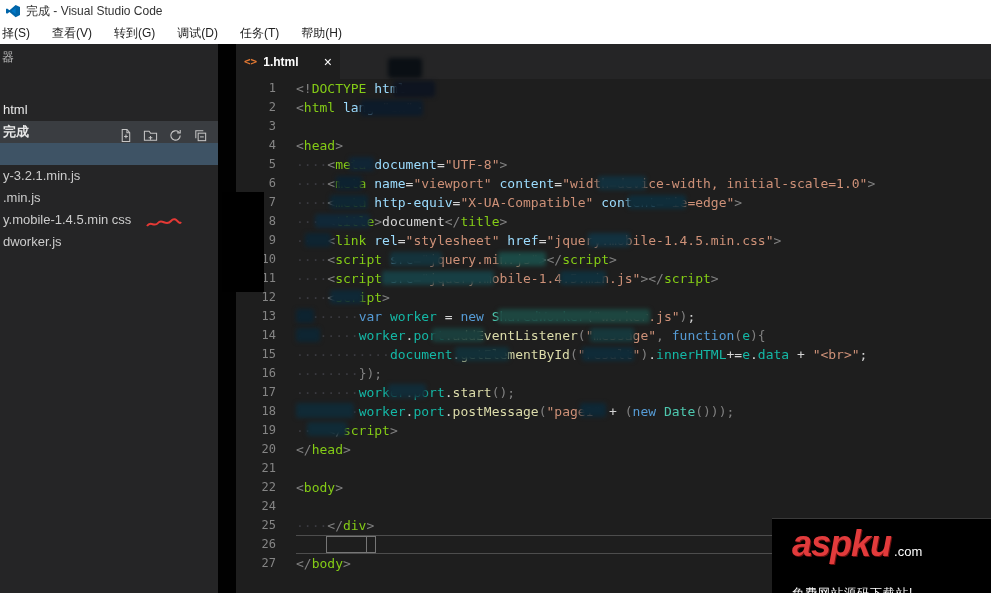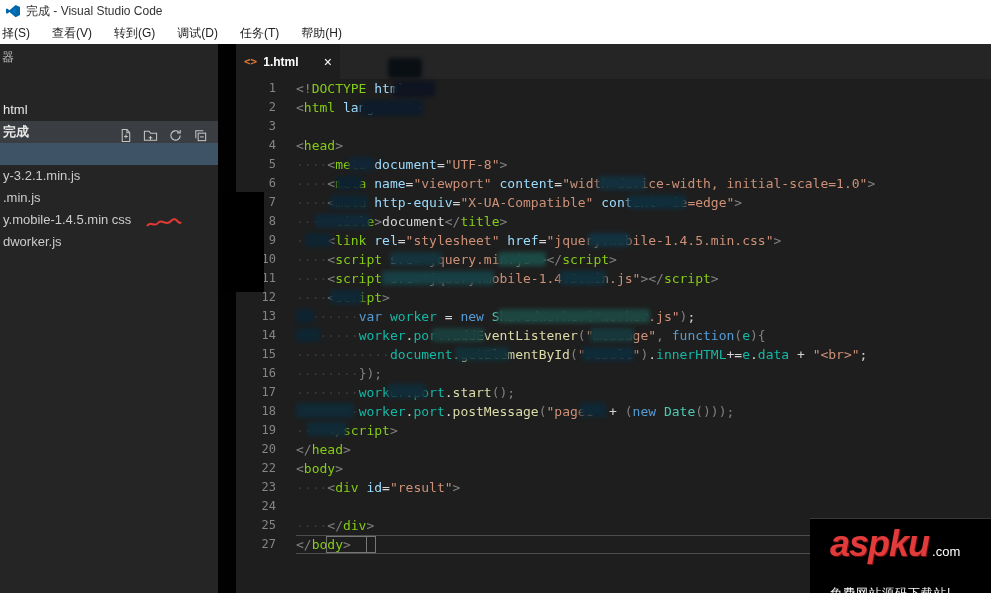--- a/index.html
+++ b/index.html
@@ -62,21 +62,21 @@
   .smudge { position:absolute; filter:blur(2px); border-radius:3px; z-index:5; }
   .censor-black { position:absolute; background:#000; z-index:5; }
   .cur-line {
     position:absolute; left:296px; top:535px; width:695px; height:19px;
     border-top:1px solid #4d4d4d; border-bottom:1px solid #4d4d4d; z-index:3;
   }
   .bracket-box { position:absolute; border:1px solid #767676; z-index:4; }
   .red-scribble { position:absolute; left:146px; top:218px; z-index:6; }
   
   .watermark {
-    position:absolute; right:0; bottom:0; width:181px; height:75px;
+    position:absolute; right:0; bottom:0; width:219px; height:75px;
     background:#000; z-index:10; color:#fff; border-top:1px solid #3a3a3a;
     padding:4px 0 0 20px;
   }
   .wm-brand-row { display:flex; align-items:baseline; }
   .wm-brand {
     font-size:36px; font-weight:800; font-style:italic; color:#e23b3c;
     letter-spacing:-1px; text-shadow:1px 1px 0 #6b0f0f;
   }
   .wm-tld { font-size:13px; color:#ffffff; margin-left:3px; }
   .wm-tagline { font-size:12px; color:#ffffff; margin-top:20px; letter-spacing:1px; }
@@ -163,24 +163,25 @@
       <div class="row"><span class="ln">11</span><span class="codetext"><span class="tk-ws">····</span><span class="tk-pu">&lt;</span><span class="tk-tg">script</span><span class="tk-pl"> </span><span class="tk-at">src</span><span class="tk-pl">=</span><span class="tk-st">"jquery.mobile-1.4.5.min.js"</span><span class="tk-pu">&gt;&lt;/</span><span class="tk-tg">script</span><span class="tk-pu">&gt;</span></span></div>
       <div class="row"><span class="ln">12</span><span class="codetext"><span class="tk-ws">····</span><span class="tk-pu">&lt;</span><span class="tk-tg">script</span><span class="tk-pu">&gt;</span></span></div>
       <div class="row"><span class="ln">13</span><span class="codetext"><span class="tk-ws">········</span><span class="tk-kw">var</span><span class="tk-pl"> </span><span class="tk-vr">worker</span><span class="tk-pl"> = </span><span class="tk-kw">new</span><span class="tk-pl"> </span><span class="tk-cl">SharedWorker</span><span class="tk-pu">(</span><span class="tk-st">"worker.js"</span><span class="tk-pu">)</span><span class="tk-pl">;</span></span></div>
       <div class="row"><span class="ln">14</span><span class="codetext"><span class="tk-ws">········</span><span class="tk-vr">worker</span><span class="tk-pl">.</span><span class="tk-vr">port</span><span class="tk-pl">.</span><span class="tk-fn">addEventListener</span><span class="tk-pu">(</span><span class="tk-st">"message"</span><span class="tk-pu">,</span><span class="tk-pl"> </span><span class="tk-kw">function</span><span class="tk-pu">(</span><span class="tk-vr">e</span><span class="tk-pu">){</span></span></div>
       <div class="row"><span class="ln">15</span><span class="codetext"><span class="tk-ws">············</span><span class="tk-vr">document</span><span class="tk-pl">.</span><span class="tk-fn">getElementById</span><span class="tk-pu">(</span><span class="tk-st">"result"</span><span class="tk-pu">)</span><span class="tk-pl">.</span><span class="tk-vr">innerHTML</span><span class="tk-pl">+=</span><span class="tk-vr">e</span><span class="tk-pl">.</span><span class="tk-vr">data</span><span class="tk-pl"> + </span><span class="tk-st">"&lt;br&gt;"</span><span class="tk-pl">;</span></span></div>
       <div class="row"><span class="ln">16</span><span class="codetext"><span class="tk-ws">········</span><span class="tk-pu">});</span></span></div>
       <div class="row"><span class="ln">17</span><span class="codetext"><span class="tk-ws">········</span><span class="tk-vr">worker</span><span class="tk-pl">.</span><span class="tk-vr">port</span><span class="tk-pl">.</span><span class="tk-fn">start</span><span class="tk-pu">();</span></span></div>
       <div class="row"><span class="ln">18</span><span class="codetext"><span class="tk-ws">········</span><span class="tk-vr">worker</span><span class="tk-pl">.</span><span class="tk-vr">port</span><span class="tk-pl">.</span><span class="tk-fn">postMessage</span><span class="tk-pu">(</span><span class="tk-st">"page1"</span><span class="tk-pl"> + </span><span class="tk-pu">(</span><span class="tk-kw">new</span><span class="tk-pl"> </span><span class="tk-cl">Date</span><span class="tk-pu">()));</span></span></div>
       <div class="row"><span class="ln">19</span><span class="codetext"><span class="tk-ws">····</span><span class="tk-pu">&lt;/</span><span class="tk-tg">script</span><span class="tk-pu">&gt;</span></span></div>
       <div class="row"><span class="ln">20</span><span class="codetext"><span class="tk-pu">&lt;/</span><span class="tk-tg">head</span><span class="tk-pu">&gt;</span></span></div>
+      <div class="row"><span class="ln">21</span><span class="codetext"></span></div>
       <div class="row"><span class="ln">22</span><span class="codetext"><span class="tk-pu">&lt;</span><span class="tk-tg">body</span><span class="tk-pu">&gt;</span></span></div>
-      <div class="row"><span class="ln">23</span><span class="codetext"><span class="tk-ws">····</span><span class="tk-pu">&lt;</span><span class="tk-tg">div</span><span class="tk-pl"> </span><span class="tk-at">id</span><span class="tk-pl">=</span><span class="tk-st">"result"</span><span class="tk-pu">&gt;</span></span></div>
       <div class="row"><span class="ln">24</span><span class="codetext"></span></div>
       <div class="row"><span class="ln">25</span><span class="codetext"><span class="tk-ws">····</span><span class="tk-pu">&lt;/</span><span class="tk-tg">div</span><span class="tk-pu">&gt;</span></span></div>
+      <div class="row"><span class="ln">26</span><span class="codetext"></span></div>
       <div class="row"><span class="ln">27</span><span class="codetext"><span class="tk-pu">&lt;/</span><span class="tk-tg">body</span><span class="tk-pu">&gt;</span></span></div>
     </div>
 </div>
 
 <div class="cur-line"></div>
 <div class="bracket-box" style="left:326px;top:536px;width:41px;height:17px;"></div>
 <div class="bracket-box" style="left:366px;top:536px;width:10px;height:17px;"></div>
 
 <div class="censor-black" style="left:222px;top:192px;width:42px;height:100px;"></div>
 

